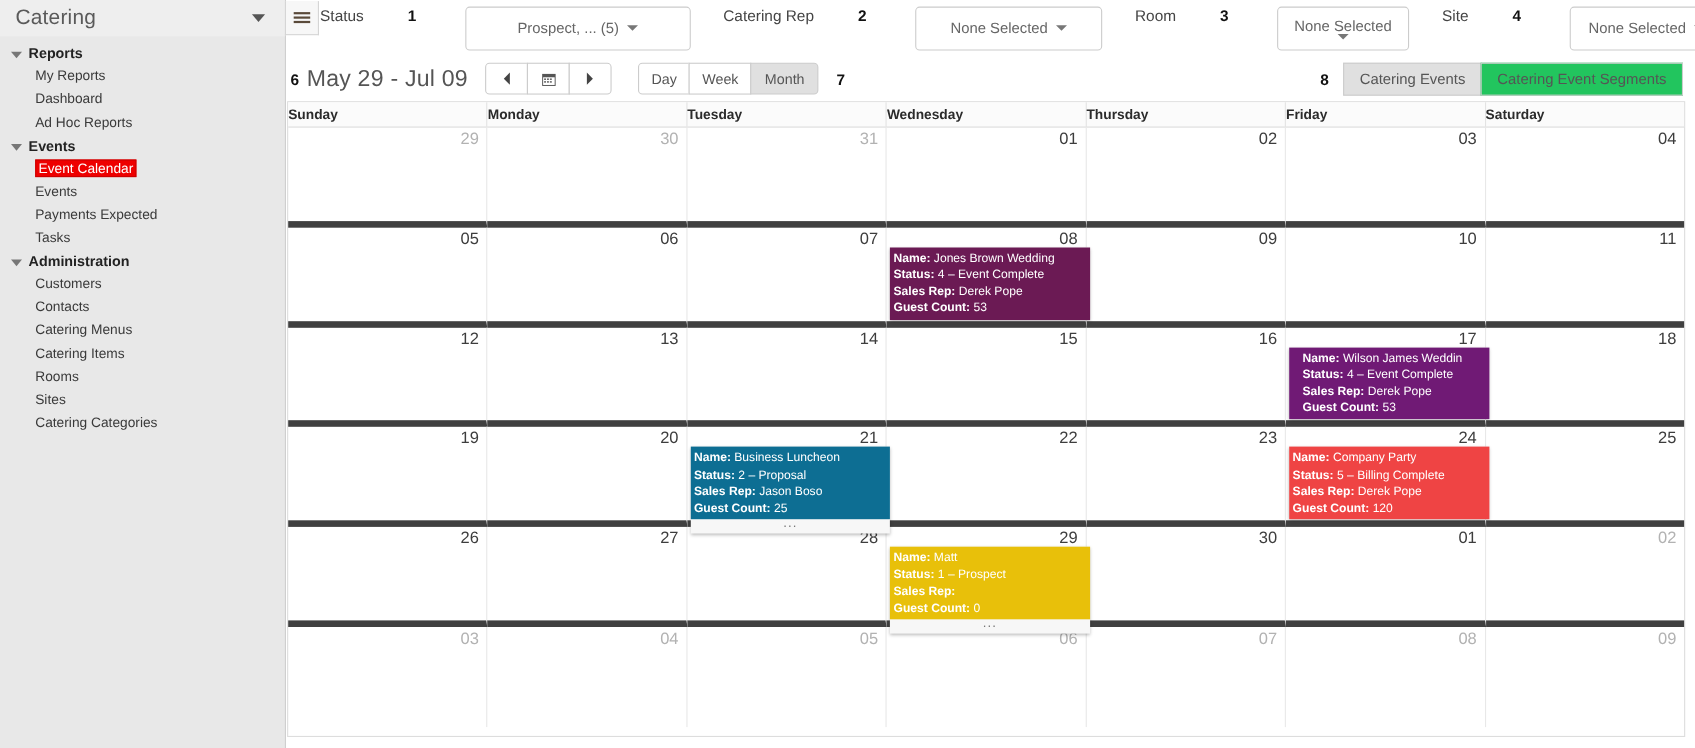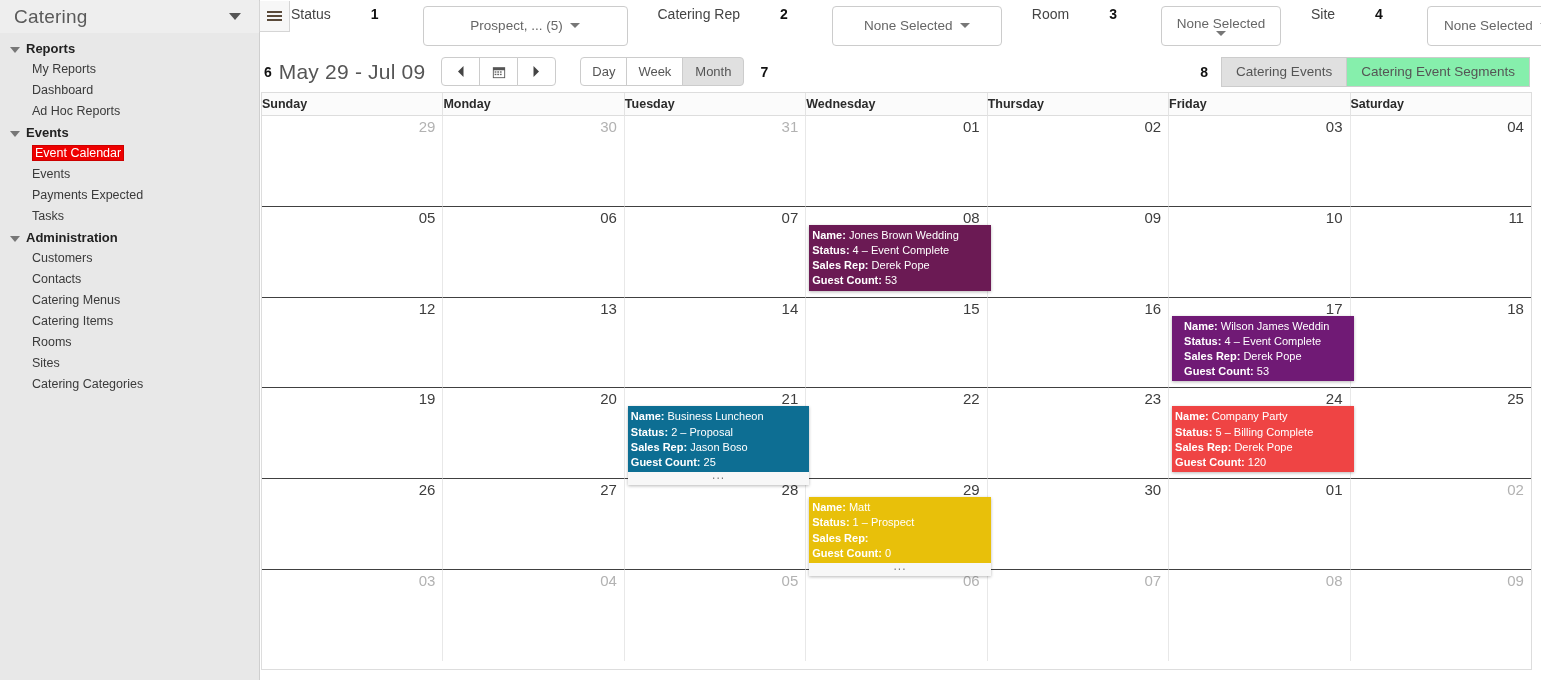--- a/index.html
+++ b/index.html
@@ -162,21 +162,21 @@
   }
   .btngrp > div:first-child { margin-left: 0; border-radius: 4px 0 0 4px; }
   .btngrp > div:last-child  { border-radius: 0 4px 4px 0; }
   .btngrp > div.active { background: #e0e0e0; }
   .nav-prev, .nav-next, .nav-cal { width: 39px; font-size: 15px; }
   .v-day { width: 47px; } .v-week { width: 57px; } .v-month { width: 62px; }
   .tb-spacer { flex: 1; }
   .tabgrp { display: flex; margin-right: 11px; }
   .tabgrp > div {
     border: 1px solid #cccccc;
-    background: #86efac;
+    background: #22c55e;
     height: 30px;
     display: flex; align-items: center; justify-content: center;
     font-size: 13.5px; color: #555;
     margin-left: -1px;
     padding: 0 14px;
   }
   .tabgrp > div.active { background: #e0e0e0; }
 
   
   #calendar {
@@ -192,21 +192,21 @@
     font-size: 12.5px; font-weight: bold; color: #2b2b2b;
     line-height: 23px;
     border-right: 1px solid #e3e3e3;
     border-bottom: 1px solid #dddddd;
   }
   .cal-head > div:last-child { border-right: none; }
   .cal-row { display: flex; height: 90.8px; }
   .cal-row > div {
     flex: 1;
     border-right: 1px solid #e8e8e8;
-    border-bottom: 1px solid #404040;
+    border-bottom: 6px solid #404040;
     position: relative;
   }
   .cal-row > div:last-child { border-right: none; }
   .cal-row:last-child > div { border-bottom: none; }
   .daynum {
     position: absolute; right: 7px; top: 2px;
     font-size: 15px; color: #3d3d3d;
     font-family: "Liberation Sans", sans-serif;
   }
   .daynum.muted { color: #b2b2b2; }

